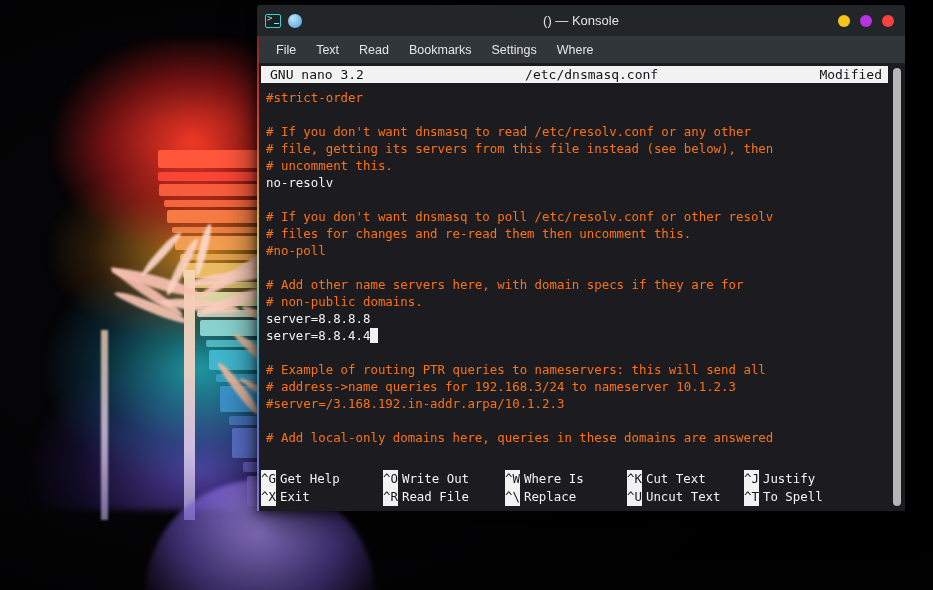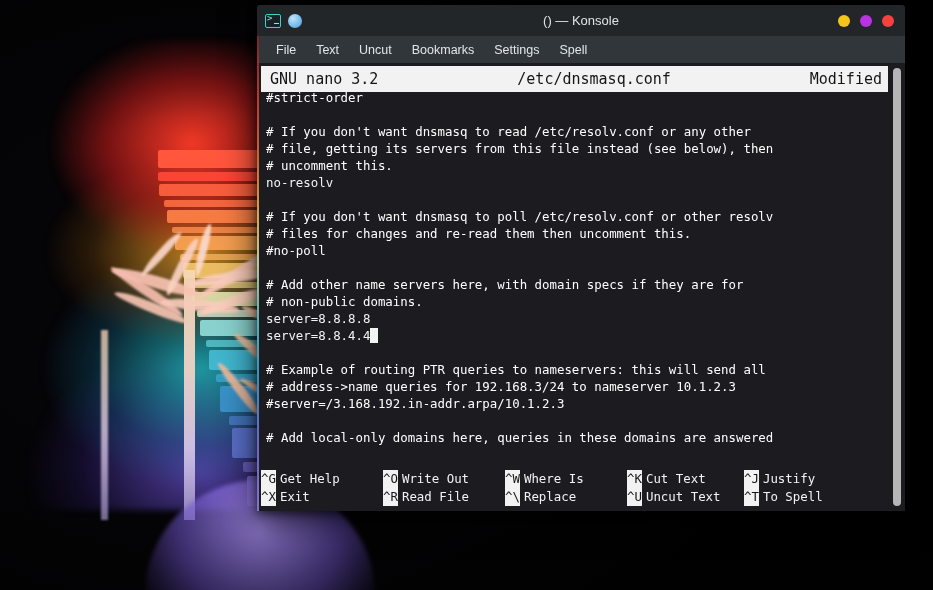--- a/index.html
+++ b/index.html
@@ -66,34 +66,34 @@
   .menubar{height:27px;background:#31363b;display:flex;align-items:center;padding-left:9px;gap:0;}
   .menu-item{
     font-family:"Liberation Sans",sans-serif;font-size:12.5px;color:#e3e6e8;
     padding:4px 10px;border-radius:2px;cursor:default;
   }
 
   .term{
     position:relative;height:448px;background:#1c1c20;overflow:hidden;
   }
   .nano-title{
-    height:26px;background:#f2f2f2;color:#141417;display:flex;align-items:center;
-    font-family:"DejaVu Sans Mono",monospace;font-size:15px;
+    height:17px;background:#f2f2f2;color:#141417;display:flex;align-items:center;
+    font-family:"DejaVu Sans Mono",monospace;font-size:13px;
     margin:3px 15px 0 4px;padding:0 4px;white-space:pre;
   }
   .nt-l{padding-left:5px;}
   .nt-c{flex:1;text-align:center;}
   .nt-r{padding-right:4px;}
 
   .nano-body{
     position:absolute;left:4px;top:26px;right:17px;bottom:46px;overflow:hidden;
     font-family:"DejaVu Sans Mono",monospace;font-size:12.4px;line-height:17px;white-space:pre;
   }
   .ln{height:17px;padding-left:5px;}
-  .c-cmt{color:#ffffff;}
+  .c-cmt{color:#f97316;}
   .c-txt{color:#f2f3f3;}
   .cur{background:#f2f3f3;color:#1c1c20;}
 
   .nano-keys{
     position:absolute;left:4px;right:17px;bottom:5px;height:36px;
     font-family:"DejaVu Sans Mono",monospace;font-size:12.4px;line-height:18px;
   }
   .kcell{display:flex;align-items:center;white-space:pre;}
   .kk{background:#f2f2f2;color:#141417;padding:0 0;}
   .kl{color:#f2f3f3;padding-left:4px;}
@@ -168,24 +168,24 @@
       <div class="tb-btns">
         <div class="wbtn" style="background:#f5c518"></div>
         <div class="wbtn" style="background:#b734e0"></div>
         <div class="wbtn" style="background:#f6413d"></div>
       </div>
     </div>
 
     <div class="menubar">
       <div class="menu-item">File</div>
       <div class="menu-item">Text</div>
-      <div class="menu-item">Uncut</div>
+      <div class="menu-item">Read</div>
       <div class="menu-item">Bookmarks</div>
       <div class="menu-item">Settings</div>
-      <div class="menu-item">Spell</div>
+      <div class="menu-item">Where</div>
     </div>
 
     <div class="term">
 
       <div class="nano-title">
         <span class="nt-l">GNU nano 3.2</span>
         <span class="nt-c">/etc/dnsmasq.conf</span>
         <span class="nt-r">Modified</span>
       </div>
 

